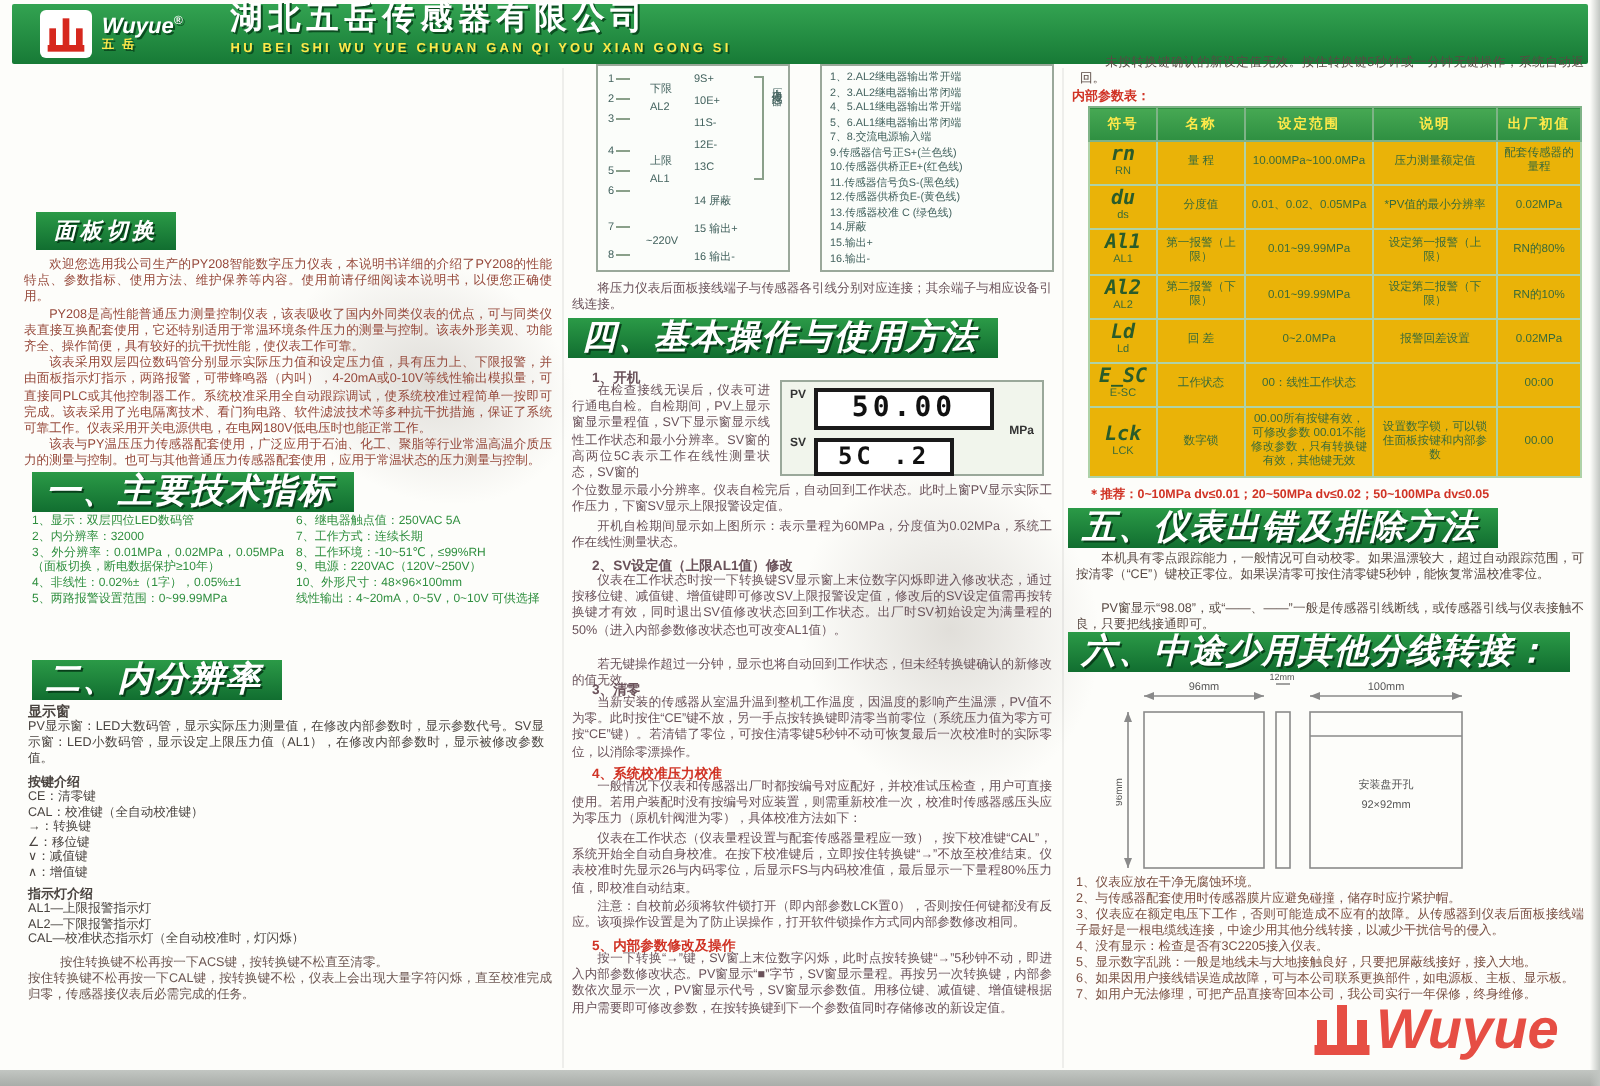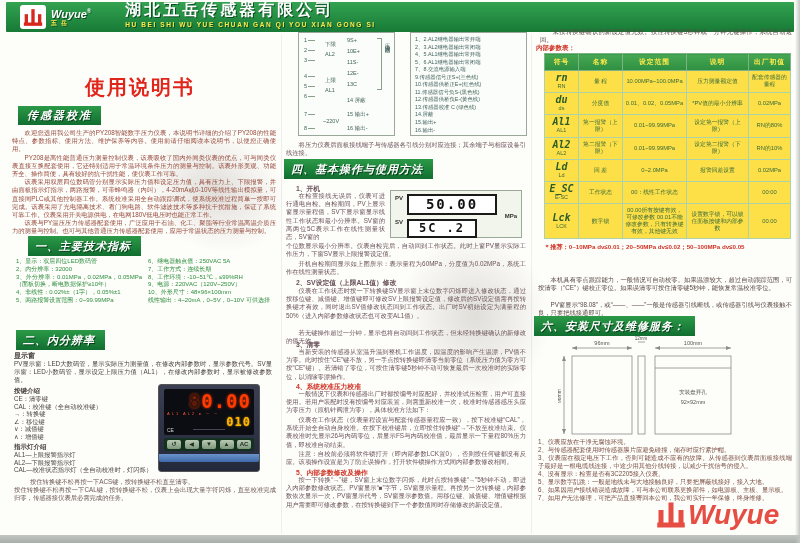--- a/index.html
+++ b/index.html
@@ -6,24 +6,24 @@
   .page{position:relative;width:800px;height:543px;background:#fdfdfa;overflow:hidden;
         font-family:"Liberation Sans","DejaVu Sans",sans-serif;color:#333;}
   .abs{position:absolute;}
   
   .hdr{left:6px;top:2px;width:788px;height:30px;background:linear-gradient(180deg,#33a351,#177a36);
        display:flex;align-items:center;border-radius:1px;}
   .logobox{width:26px;height:24px;background:#fff;border-radius:3px;margin-left:14px;
            display:flex;align-items:center;justify-content:center;}
   .wordmark{color:#fff;font-style:italic;font-weight:bold;font-size:11px;line-height:10px;margin-left:5px;text-shadow:1px 1px 0 #0b4d20;}
   .wordsub{color:#ffe94a;font-size:6px;font-style:normal;letter-spacing:4px;}
-  .coname{color:#fff;font-weight:bold;font-size:16px;letter-spacing:3px;margin-left:34px;text-shadow:1px 1px 0 #0b4d20;line-height:15px;}
+  .coname{color:#fff;font-weight:bold;font-size:16px;letter-spacing:3px;margin-left:24px;text-shadow:1px 1px 0 #0b4d20;line-height:15px;}
   .coen{color:#ffe94a;font-size:6.5px;font-weight:bold;letter-spacing:1.6px;}
   
-  .bar{background:linear-gradient(180deg,#2b9a47,#116e30);color:#fff;font-weight:bold;font-size:11px;
+  .bar{background:linear-gradient(180deg,#2b9a47,#116e30);color:#fff;font-weight:bold;font-size:17px;
        line-height:16px;padding:2px 10px 2px 7px;letter-spacing:1px;white-space:nowrap;
        text-shadow:1px 1px 0 #083f1a;font-style:italic;text-align:center;}
   .badge{background:linear-gradient(180deg,#2b9a47,#116e30);color:#fff;font-weight:bold;font-size:11px;
        padding:2px 9px;letter-spacing:2px;font-style:italic;text-shadow:1px 1px 0 #083f1a;}
   .t{font-size:6.3px;line-height:8.2px;text-align:justify;}
   .ind p, .p-ind{text-indent:2em;margin:0;}
   .red{color:#d03325;}
   .bold{font-weight:bold;}
   
   .title{width:264px;text-align:center;color:#e0251b;font-weight:bold;letter-spacing:2px;}
@@ -50,21 +50,21 @@
   .wlist-item{position:absolute;color:#44635f;white-space:nowrap;}
   .sensorlab{position:absolute;writing-mode:vertical-rl;letter-spacing:1px;color:#44635f;}
   .bracket{position:absolute;border-right:1px solid #8aa08a;border-top:1px solid #8aa08a;border-bottom:1px solid #8aa08a;width:4px;}
   .legend{border:1px solid #9aa89a;background:#fbfdfa;box-sizing:border-box;padding:3px 4px;
           font-size:5.4px;line-height:7.55px;color:#44635f;white-space:nowrap;}
   
   .lcd{background:#f1f5ec;border:1px solid #9aa89a;box-sizing:border-box;padding:3px 6px 3px 16px;position:relative;}
   .lcdbox{border:2px solid #1a1a1a;background:#fff;font-family:"DejaVu Sans Mono",monospace;font-weight:bold;color:#111;text-align:center;}
   .lcdlab{position:absolute;font-size:6px;font-weight:bold;color:#333;}
   
-  table.ptab{border-collapse:collapse;table-layout:fixed;width:246px;background:#fde047;}
+  table.ptab{border-collapse:collapse;table-layout:fixed;width:246px;background:#eab308;}
   table.ptab th{background:linear-gradient(180deg,#46a853,#2e8f41);color:#ffe94a;font-size:6.8px;font-weight:bold;
       border:1px solid #7fb387;padding:2px 0;letter-spacing:1px;}
   table.ptab td{border:1px solid #aed2a8;color:#3a6b3a;font-size:5.8px;line-height:7px;padding:1px 2px;text-align:center;vertical-align:middle;}
   .sym1{font-family:"DejaVu Sans Mono",monospace;font-weight:bold;font-style:italic;font-size:10px;color:#2a5c2a;line-height:10px;}
   .sym2{font-size:5.5px;color:#3a6b3a;}
   
   .fold{width:1px;background:rgba(60,70,60,.08);}
   .ghost{background:radial-gradient(ellipse at center,rgba(190,185,178,.45),rgba(190,185,178,0) 70%);}
   .wuyue-logo{display:flex;align-items:flex-end;color:#e23025;font-weight:bold;font-style:italic;}
   .svc{color:#7a4f42;}
@@ -92,32 +92,31 @@
     <div class="wordmark">
       <span>Wuyue</span><sup style="font-size:6px;">®</sup>
       <div class="wordsub">五岳</div>
     </div>
     <div class="coname">
       <span>湖北五岳传感器有限公司</span>
       <div class="coen">HU BEI SHI WU YUE CHUAN GAN QI YOU XIAN GONG SI</div>
     </div>
   </div>
 
-  <div class="abs title" style="left:8px;top:74px;font-size:20px;">使用说明书</div>
-
-  <div class="abs badge" style="left:18px;top:106px;">传感器校准</div>
+
+  <div class="abs badge" style="left:18px;top:106px;">面板切换</div>
 
   <div class="abs t ind" style="left:12px;top:129px;width:264px;color:#96493b;">
     <p class="p-ind">欢迎您选用我公司生产的PY208智能数字压力仪表，本说明书详细的介绍了PY208的性能特点、参数指标、使用方法、维护保养等内容。使用前请仔细阅读本说明书，以便您正确使用。</p>
     <p class="p-ind">PY208是高性能普通压力测量控制仪表，该表吸收了国内外同类仪表的优点，可与同类仪表直接互换配套使用，它还特别适用于常温环境条件压力的测量与控制。该表外形美观、功能齐全、操作简便，具有较好的抗干扰性能，使仪表工作可靠。</p>
     <p class="p-ind">该表采用双层四位数码管分别显示实际压力值和设定压力值，具有压力上、下限报警，并由面板指示灯指示，两路报警，可带蜂鸣器（内叫），4-20mA或0-10V等线性输出模拟量，可直接同PLC或其他控制器工作。系统校准采用全自动跟踪调试，使系统校准过程简单一按即可完成。该表采用了光电隔离技术、看门狗电路、软件滤波技术等多种抗干扰措施，保证了系统可靠工作。仪表采用开关电源供电，在电网180V低电压时也能正常工作。</p>
     <p class="p-ind">该表与PY温压压力传感器配套使用，广泛应用于石油、化工、聚脂等行业常温高温介质压力的测量与控制。也可与其他普通压力传感器配套使用，应用于常温状态的压力测量与控制。</p>
   </div>
 
-  <div class="abs bar" style="left:16px;top:236px;margin-left:12px;">一、主要技术指标</div>
+  <div class="abs bar" style="left:16px;top:236px;">一、主要技术指标</div>
 
   <div class="abs t specs" style="left:16px;top:258px;width:126px;font-size:6px;line-height:7.8px;">
     <div>1、显示：双层四位LED数码管</div>
     <div>2、内分辨率：32000</div>
     <div>3、外分辨率：0.01MPa，0.02MPa，0.05MPa（面板切换，断电数据保护≥10年）</div>
     <div>4、非线性：0.02%±（1字），0.05%±1</div>
     <div>5、两路报警设置范围：0~99.99MPa</div>
   </div>
   <div class="abs t specs" style="left:148px;top:258px;width:130px;font-size:6px;line-height:7.8px;">
     <div>6、继电器触点值：250VAC 5A</div>
@@ -143,37 +142,20 @@
     <div class="keyline">∧：增值键</div>
   </div>
 
   <div class="abs bold" style="left:14px;top:443px;font-size:6.5px;color:#4a4440;">指示灯介绍</div>
   <div class="abs t" style="left:14px;top:451px;width:145px;line-height:7.5px;color:#4a4440;">
     <div>AL1—上限报警指示灯</div>
     <div>AL2—下限报警指示灯</div>
     <div>CAL—校准状态指示灯（全自动校准时，灯闪烁）</div>
   </div>
 
-  <div class="abs photo" style="left:158px;top:384px;width:102px;height:88px;">
-    <div class="pface">
-      <div class="pv-dig"><span class="pv-ghost">8</span><span>0.00</span></div>
-      <div class="ind-row">AL1 AL2 ▸ ─ ─</div>
-      <div class="sv-dig">010</div>
-      <div class="urlline">─────────────</div>
-      <div class="cemark">CE</div>
-    </div>
-    <div class="btnstrip">
-      <div class="pbtn">↺</div>
-      <div class="pbtn">◀</div>
-      <div class="pbtn">▼</div>
-      <div class="pbtn">▲</div>
-      <div class="pbtn">AC</div>
-    </div>
-    <div class="bluestrip"></div>
-  </div>
 
   <div class="abs t" style="left:30px;top:478px;width:250px;color:#6b5550;">按住转换键不松再按一下ACS键，按转换键不松直至清零。</div>
   <div class="abs t" style="left:14px;top:486px;width:262px;color:#6b5550;">按住转换键不松再按一下CAL键，按转换键不松，仪表上会出现大量字符闪烁，直至校准完成归零，传感器接仪表后必需完成的任务。</div>
 
 
   <div class="abs wbox" style="left:298px;top:32px;width:97px;height:104px;">
     <span class="wnum" style="left:5px;top:4px;">1</span>
     <span class="wnum" style="left:5px;top:14px;">2</span>
     <span class="wnum" style="left:5px;top:24px;">3</span>
     <span class="wlbl" style="left:26px;top:8px;">下限</span>
@@ -338,24 +320,25 @@
       <td>数字锁</td>
       <td>00.00所有按键有效，可修改参数 00.01不能修改参数，只有转换键有效，其他键无效</td>
       <td>设置数字锁，可以锁住面板按键和内部参数</td>
       <td>00.00</td>
     </tr>
   </tbody>
     </table>
 
   <div class="abs bold red" style="left:544px;top:243px;width:246px;font-size:6.2px;">＊推荐：0~10MPa dv≤0.01；20~50MPa dv≤0.02；50~100MPa dv≤0.05</div>
 
+  <div class="abs bar" style="left:534px;top:254px;">五、仪表出错及排除方法</div>
   <div class="abs t p-ind" style="left:538px;top:276px;width:254px;color:#5a4a44;">本机具有零点跟踪能力，一般情况可自动校零。如果温漂较大，超过自动跟踪范围，可按清零（“CE”）键校正零位。如果误清零可按住清零键5秒钟，能恢复常温校准零位。</div>
   <div class="abs t p-ind" style="left:538px;top:301px;width:254px;color:#5a4a44;">PV窗显示“98.08”，或“——、——”一般是传感器引线断线，或传感器引线与仪表接触不良，只要把线接通即可。</div>
 
-  <div class="abs bar" style="left:534px;top:316px;">六、安装尺寸及维修服务：</div>
+  <div class="abs bar" style="left:534px;top:316px;">六、中途少用其他分线转接：</div>
 
   <svg class="abs" style="left:558px;top:336px;" width="235" height="100" viewBox="0 0 235 100">
     <g stroke="#8a8a8a" stroke-width="0.8" fill="none">
       <rect x="14" y="20" width="60" height="78"></rect>
       <rect x="80" y="20" width="7" height="78"></rect>
       <rect x="97" y="20" width="76" height="78"></rect>
       <line x1="97" y1="32" x2="173" y2="32"></line>
       <line x1="14" y1="12" x2="74" y2="12"></line>
       <line x1="80" y1="6" x2="87" y2="6"></line>
       <line x1="97" y1="12" x2="173" y2="12"></line>

